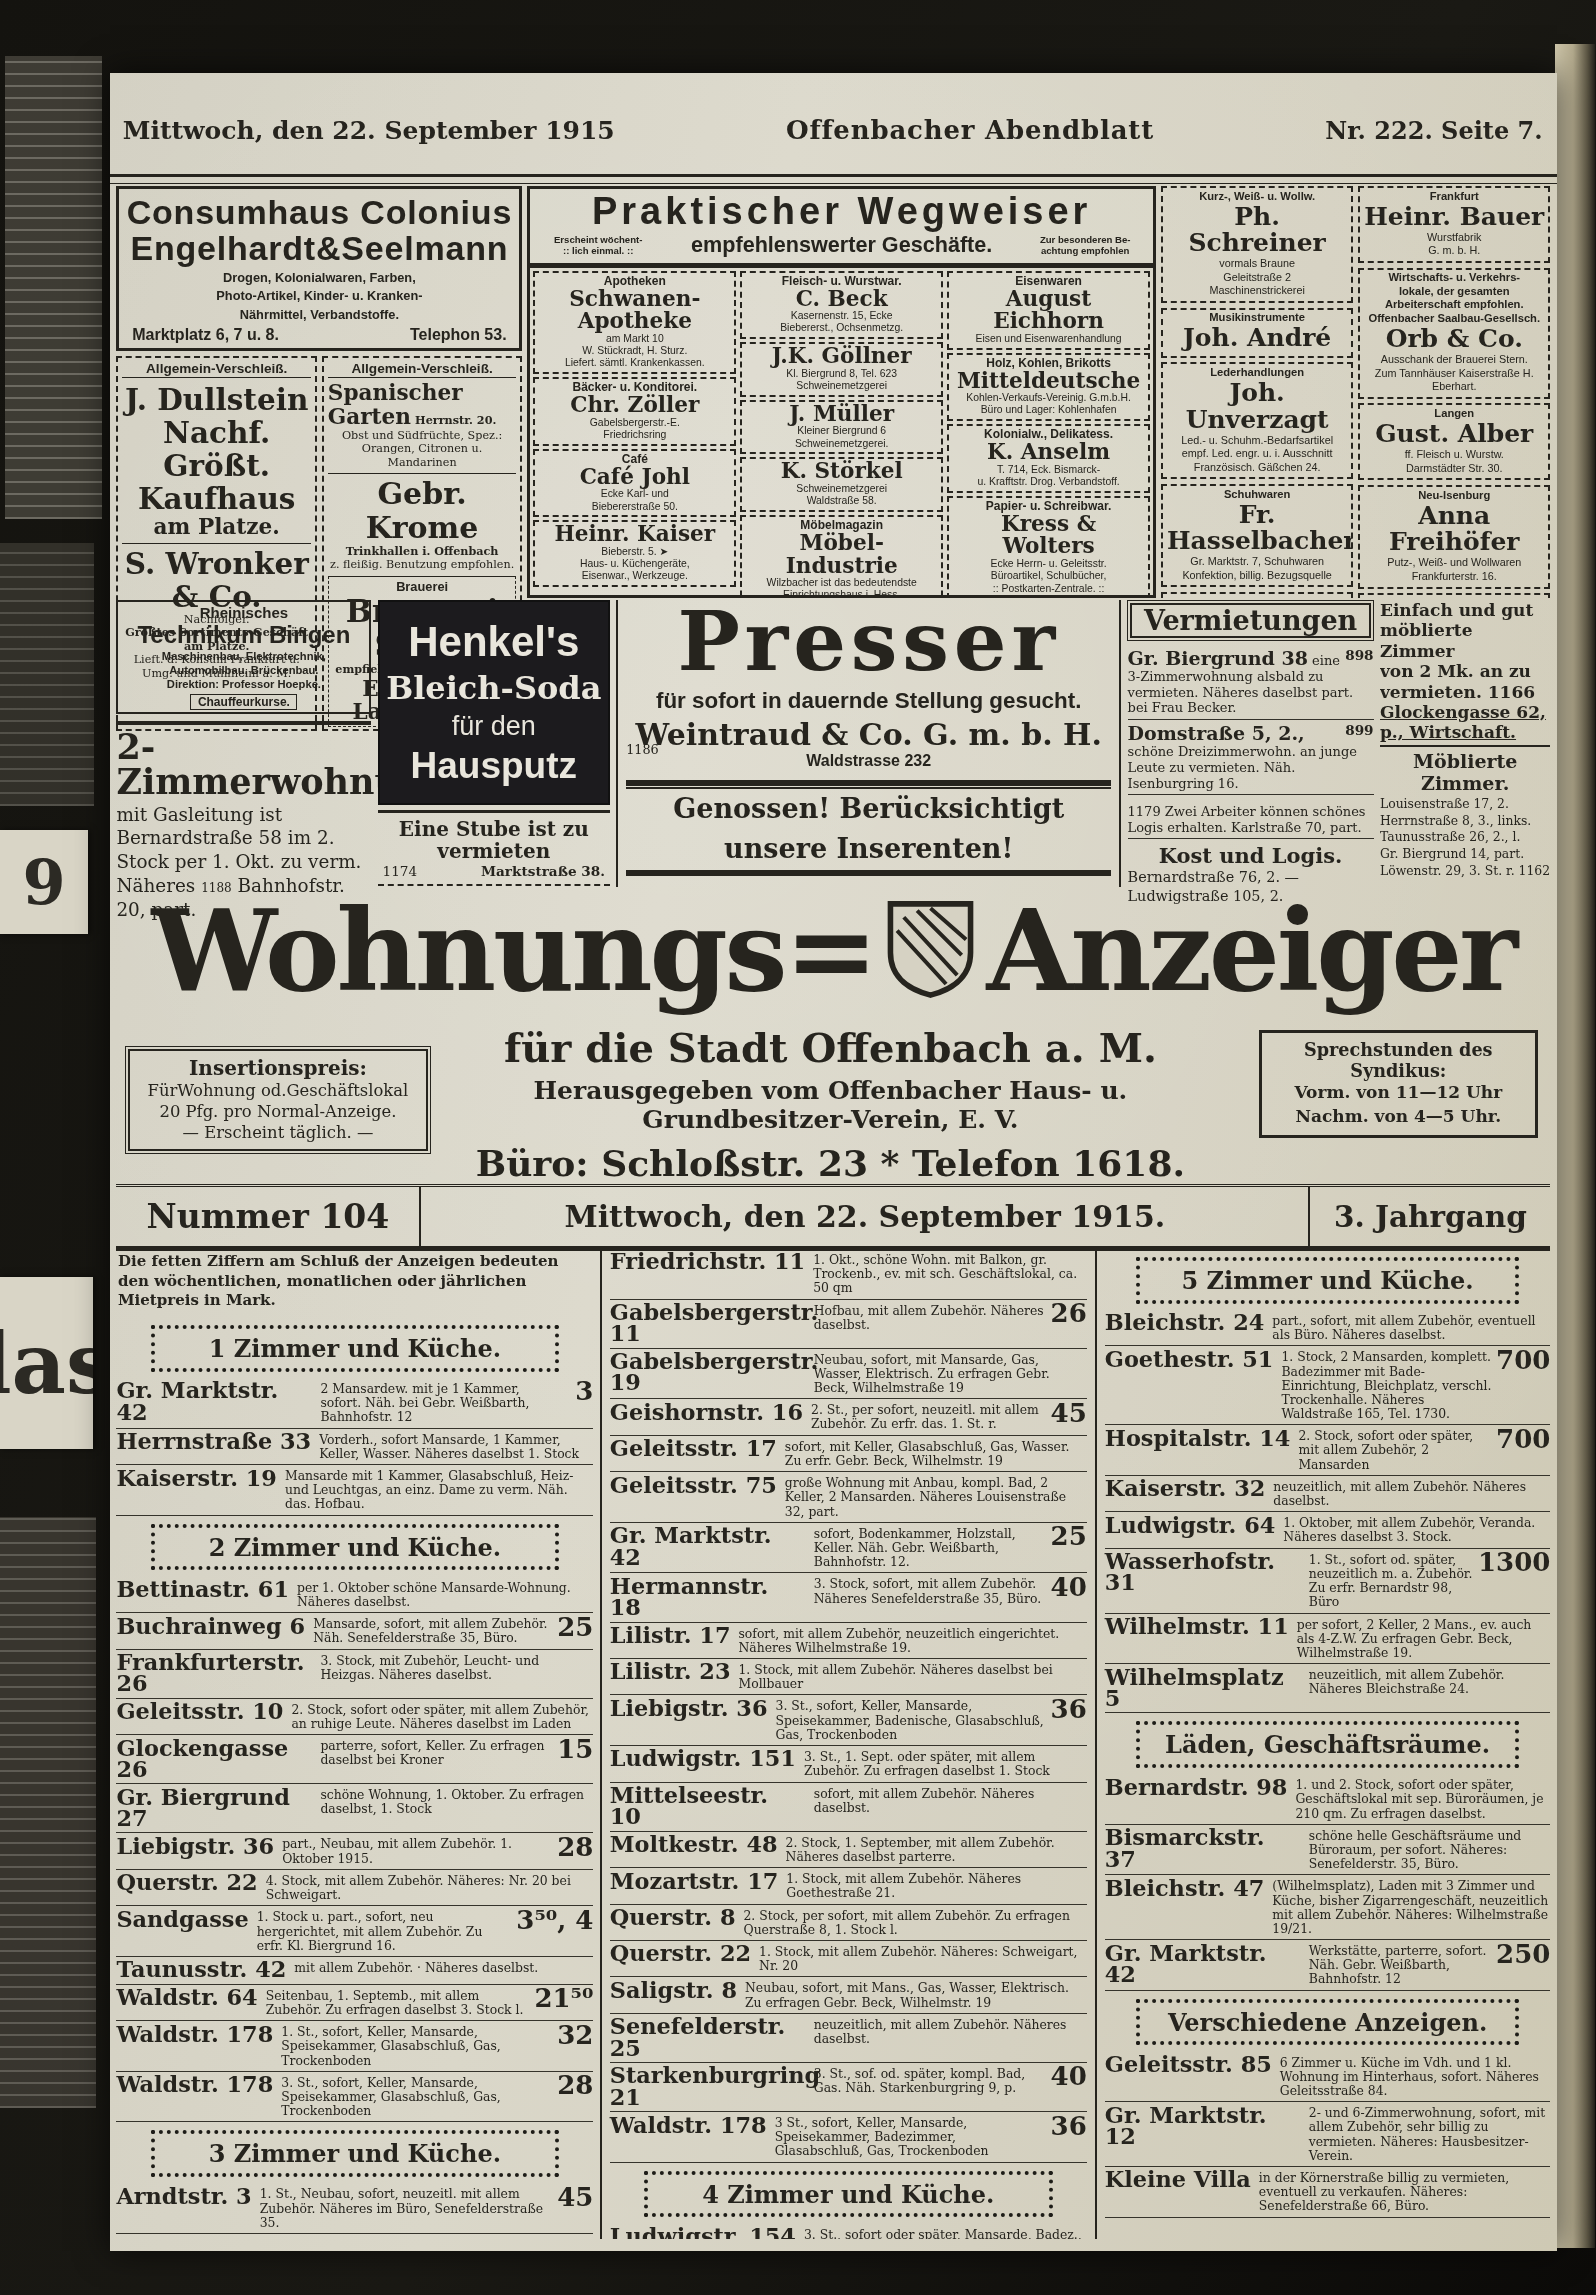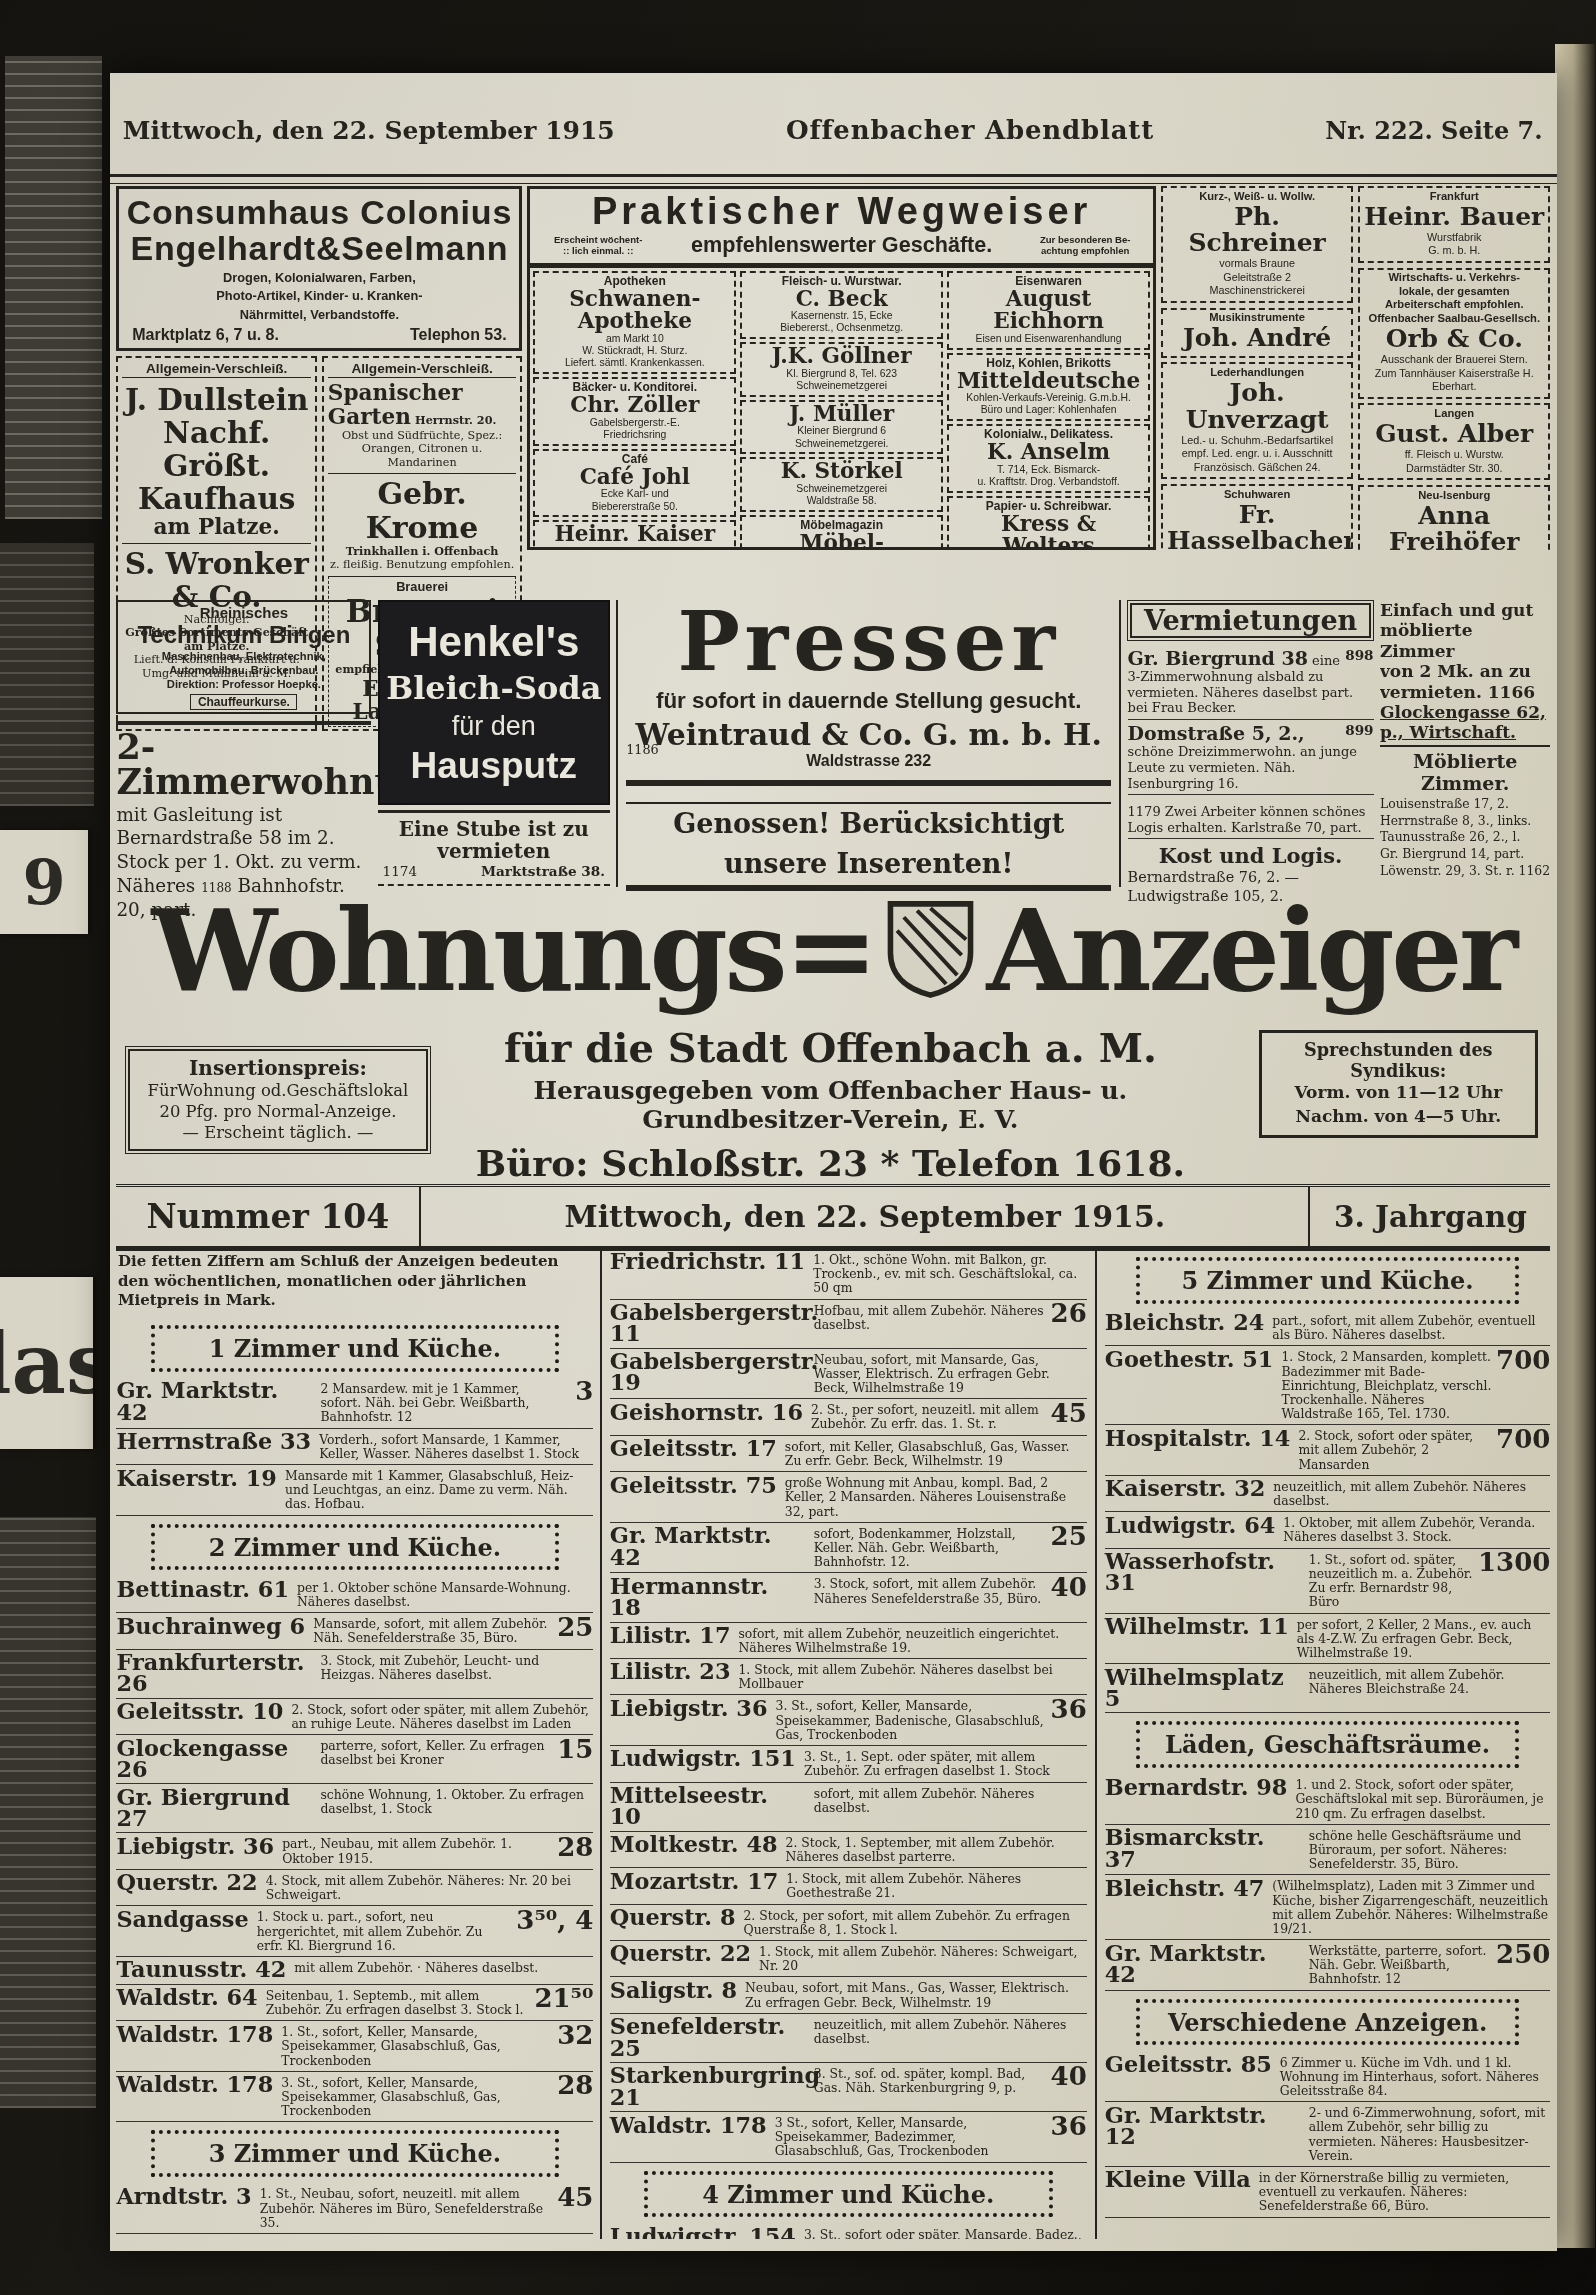--- a/index.html
+++ b/index.html
@@ -21,21 +21,21 @@
     background:
       radial-gradient(130% 90% at 40% 30%, rgba(255,255,255,.16), transparent 60%),
       linear-gradient(100deg,#d2cfc1,#dad7c9 38%,#d5d1c1 68%,#cec9b4);
     box-shadow:0 0 32px rgba(0,0,0,.65);overflow:hidden;}
   .hdr{position:absolute;top:42px;left:12.8px;right:14.4px;display:flex;justify-content:space-between;align-items:baseline;}
   .hdr-date{font:700 25px "DejaVu Serif", serif;}
   .hdr-title{font:700 26px "DejaVu Serif", serif;letter-spacing:0.8px;}
   .hdr-issue{font:700 24px "DejaVu Serif", serif;}
   .hr2{position:absolute;top:101px;left:0;right:0;height:6.4px;border-top:3.2px solid #26241e;border-bottom:1.6px solid #26241e;}
   
-  .topads{position:absolute;top:113px;left:6.4px;width:1434px;height:364px;display:flex;gap:4.8px;}
+  .topads{position:absolute;top:113px;left:6.4px;width:1434px;height:412px;display:flex;gap:4.8px;}
   .chainbox{border:2.4px dashed #26241e;}
   .blockA{width:406px;display:flex;flex-direction:column;gap:4.8px;}
   .consum{border:3.2px solid #26241e;padding:6.4px 4.8px 4.8px;text-align:center;}
   .consum .n{font:700 34px/1.05 "Liberation Sans", sans-serif;letter-spacing:0.8px;}
   .consum .d{font:700 12.8px/1.2 "Liberation Sans", sans-serif;margin-top:3.2px;}
   .consum .a{display:flex;justify-content:space-between;padding:3.2px 8px 0;font:700 16px "Liberation Sans", sans-serif;}
   .allg-row{flex:1;display:flex;gap:4.8px;}
   .allg{flex:1;padding:2.4px 4px;overflow:hidden;}
   .allg-h{text-align:center;font:700 13.6px "Liberation Sans", sans-serif;border-bottom:1.6px solid #26241e;padding-bottom:1.6px;}
   .bigfrak{font:700 29.5px/1.12 "DejaVu Serif", serif;text-align:center;}
@@ -86,21 +86,21 @@
   .stube{border-top:3.2px solid #26241e;margin-top:4.8px;padding:4.8px 1.6px 1.6px;border-bottom:2.4px dashed #26241e;}
   .stube-t{font:700 20px/1.1 "DejaVu Serif", serif;text-align:center;}
   .stube-r{display:flex;justify-content:space-between;font:400 13.6px "DejaVu Serif", serif;padding:1.6px 3.2px 3.2px;}
   .mid-c3{width:485px;border-left:2.4px solid #26241e;border-right:2.4px solid #26241e;padding:0 8px;position:relative;}
   .presser-t{text-align:center;font:700 83px/1 "DejaVu Serif", serif;letter-spacing:4.8px;}
   .presser-s{text-align:center;font:700 22.4px "Liberation Sans", sans-serif;margin-top:4.8px;}
   .presser-f{text-align:center;font:700 30px "DejaVu Serif", serif;margin-top:3.2px;}
   .presser-a{text-align:center;font:700 16px "Liberation Sans", sans-serif;}
   .presser-n{position:absolute;left:8px;top:142px;font:400 12.8px "DejaVu Serif", serif;}
   .genossen{margin-top:9.6px;border-top:6.4px solid #26241e;}
-  .genossen-in{margin-top:16px;border-top:2.4px solid #26241e;border-bottom:6.4px solid #26241e;
+  .genossen-in{margin-top:1px;border-top:2.4px solid #26241e;border-bottom:6.4px solid #26241e;
     font:700 27px/1.5 "DejaVu Serif", serif;text-align:center;}
   .mid-c4{width:246px;}
   .verm-h{border:2.4px solid #26241e;outline:1.6px solid #26241e;outline-offset:2.4px;margin:3.2px 2.4px 6.4px;
     text-align:center;font:700 27px "DejaVu Serif", serif;}
   .verm-e{border-bottom:1.6px solid #33312a;padding:2.4px 0 3.2px;font:400 13px/1.2 "DejaVu Serif", serif;}
   .verm-street{font:700 19px "DejaVu Serif", serif;}
   .verm-num{font:700 13.6px "DejaVu Serif", serif;float:right;}
   .kost-t{text-align:center;font:700 21px "DejaVu Serif", serif;padding-top:3.2px;}
   .kost-l{font:400 14.4px/1.35 "DejaVu Serif", serif;}
   .mid-c5{flex:1;overflow:hidden;}

